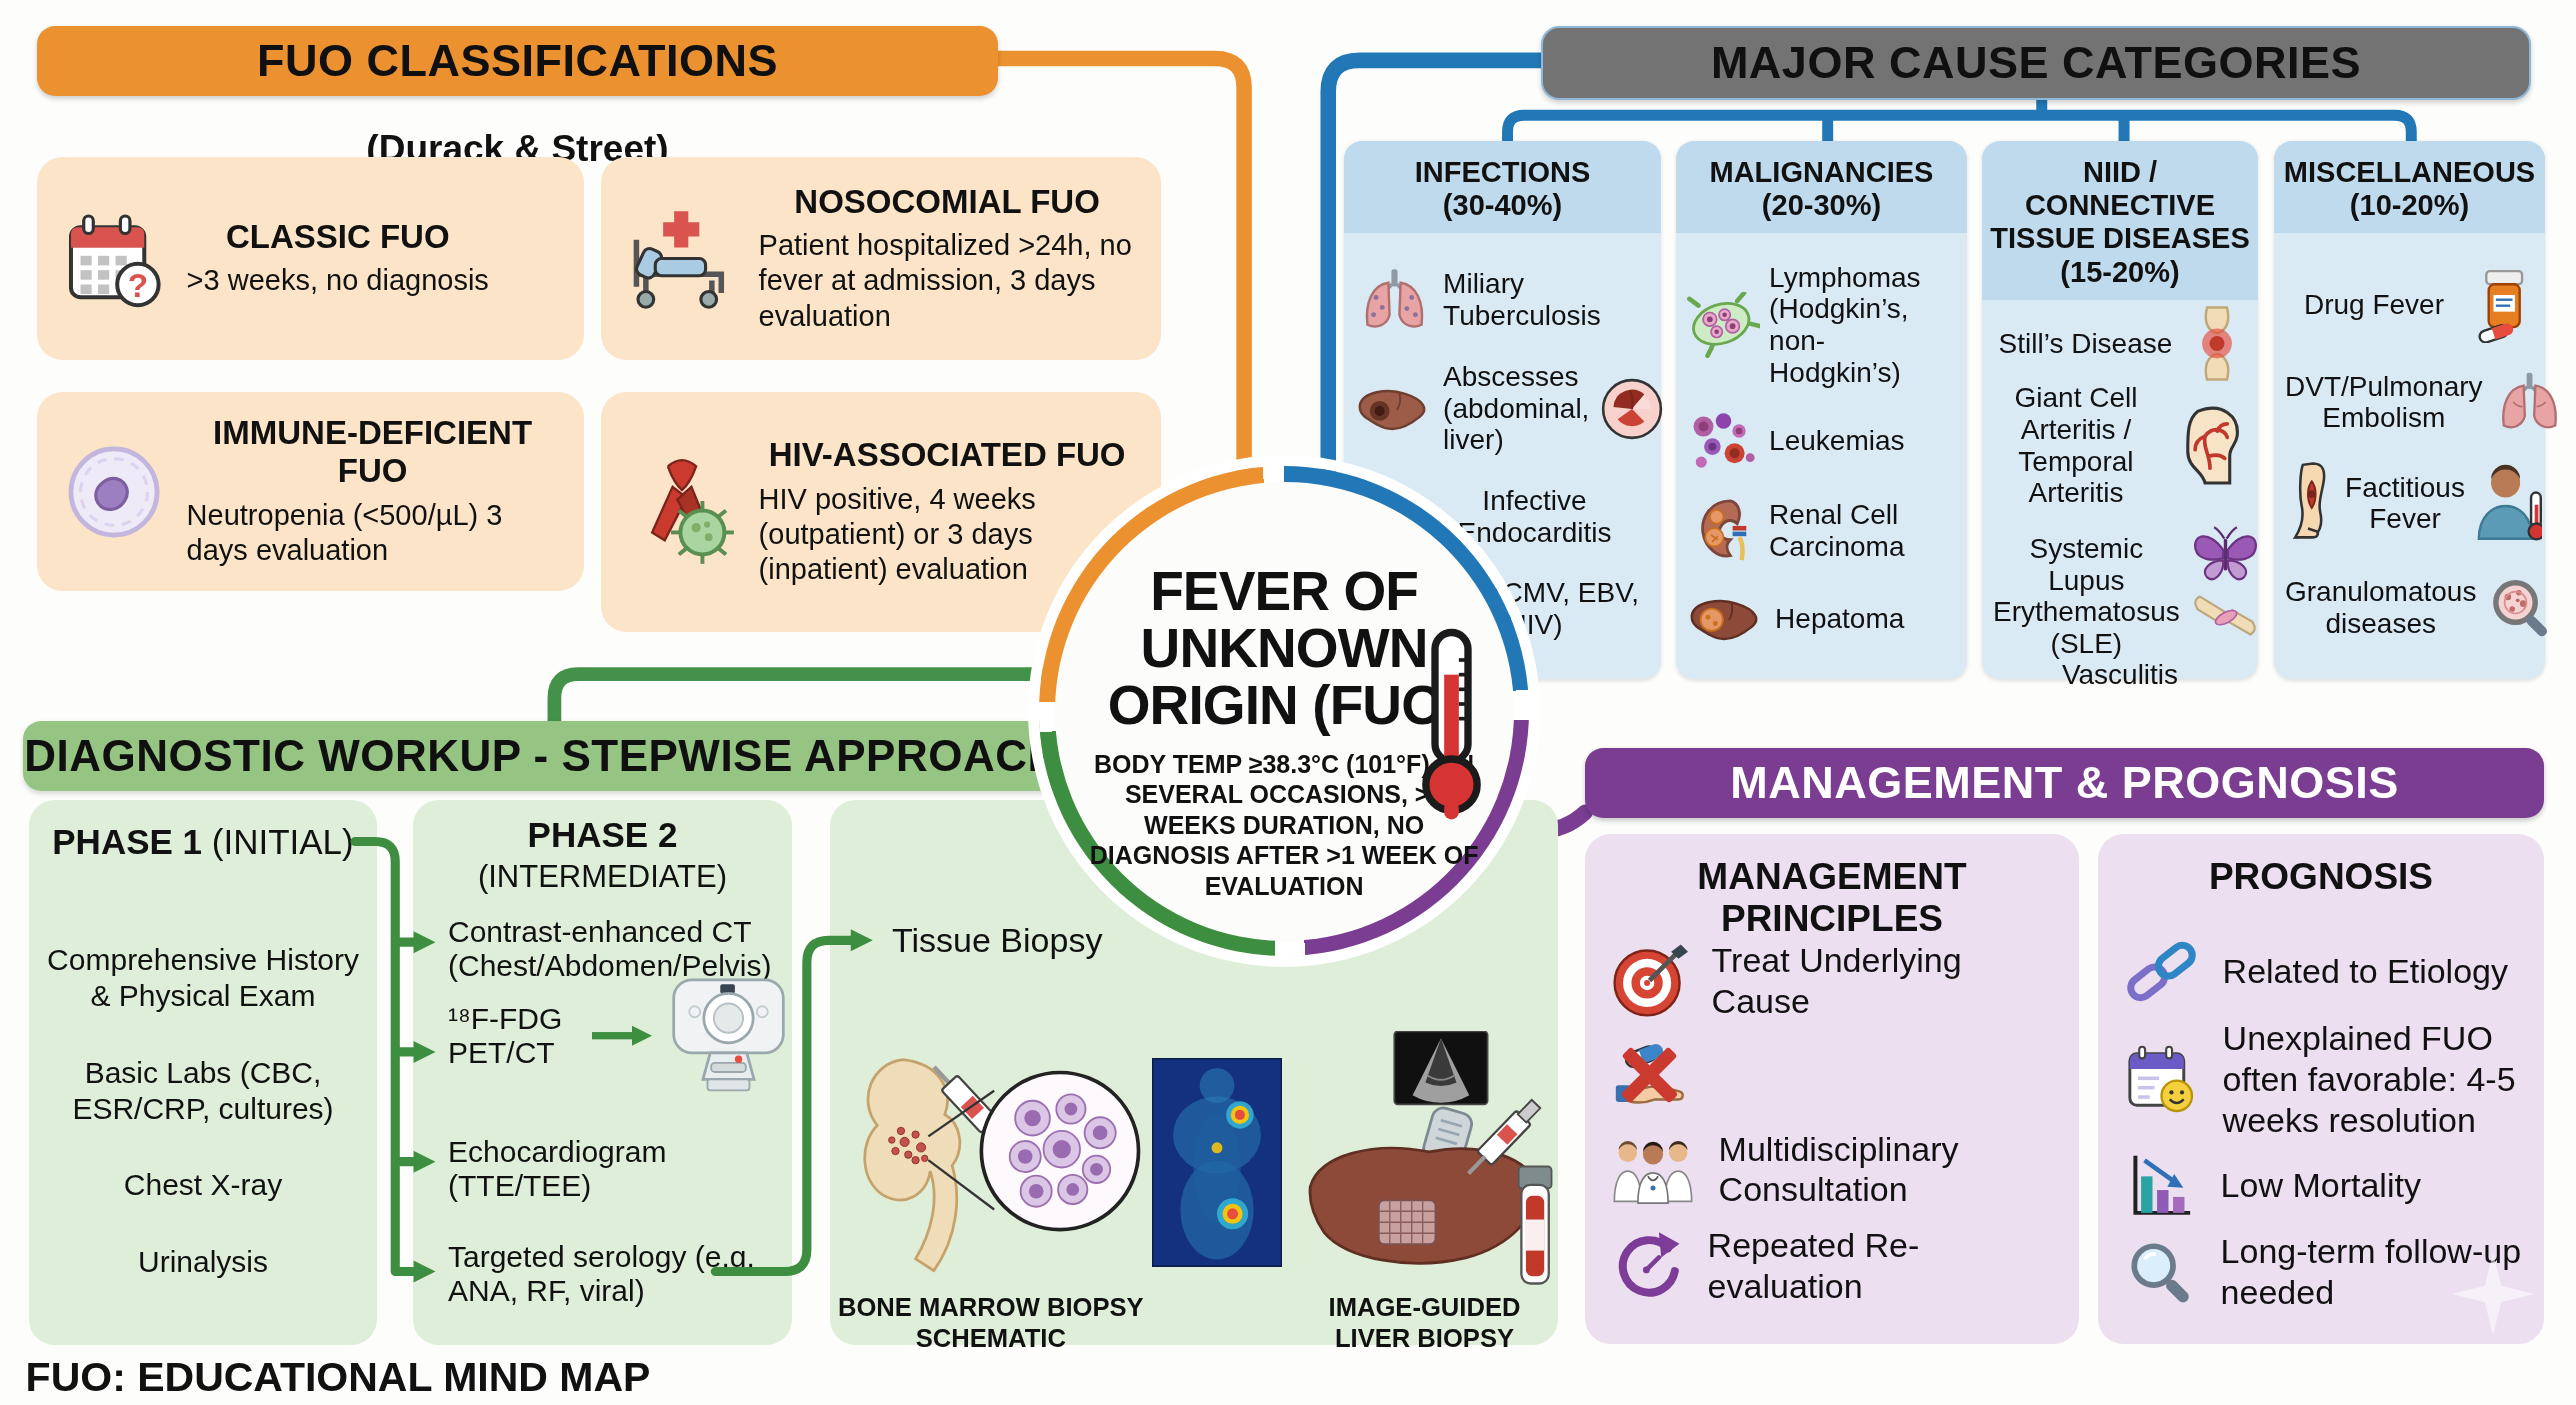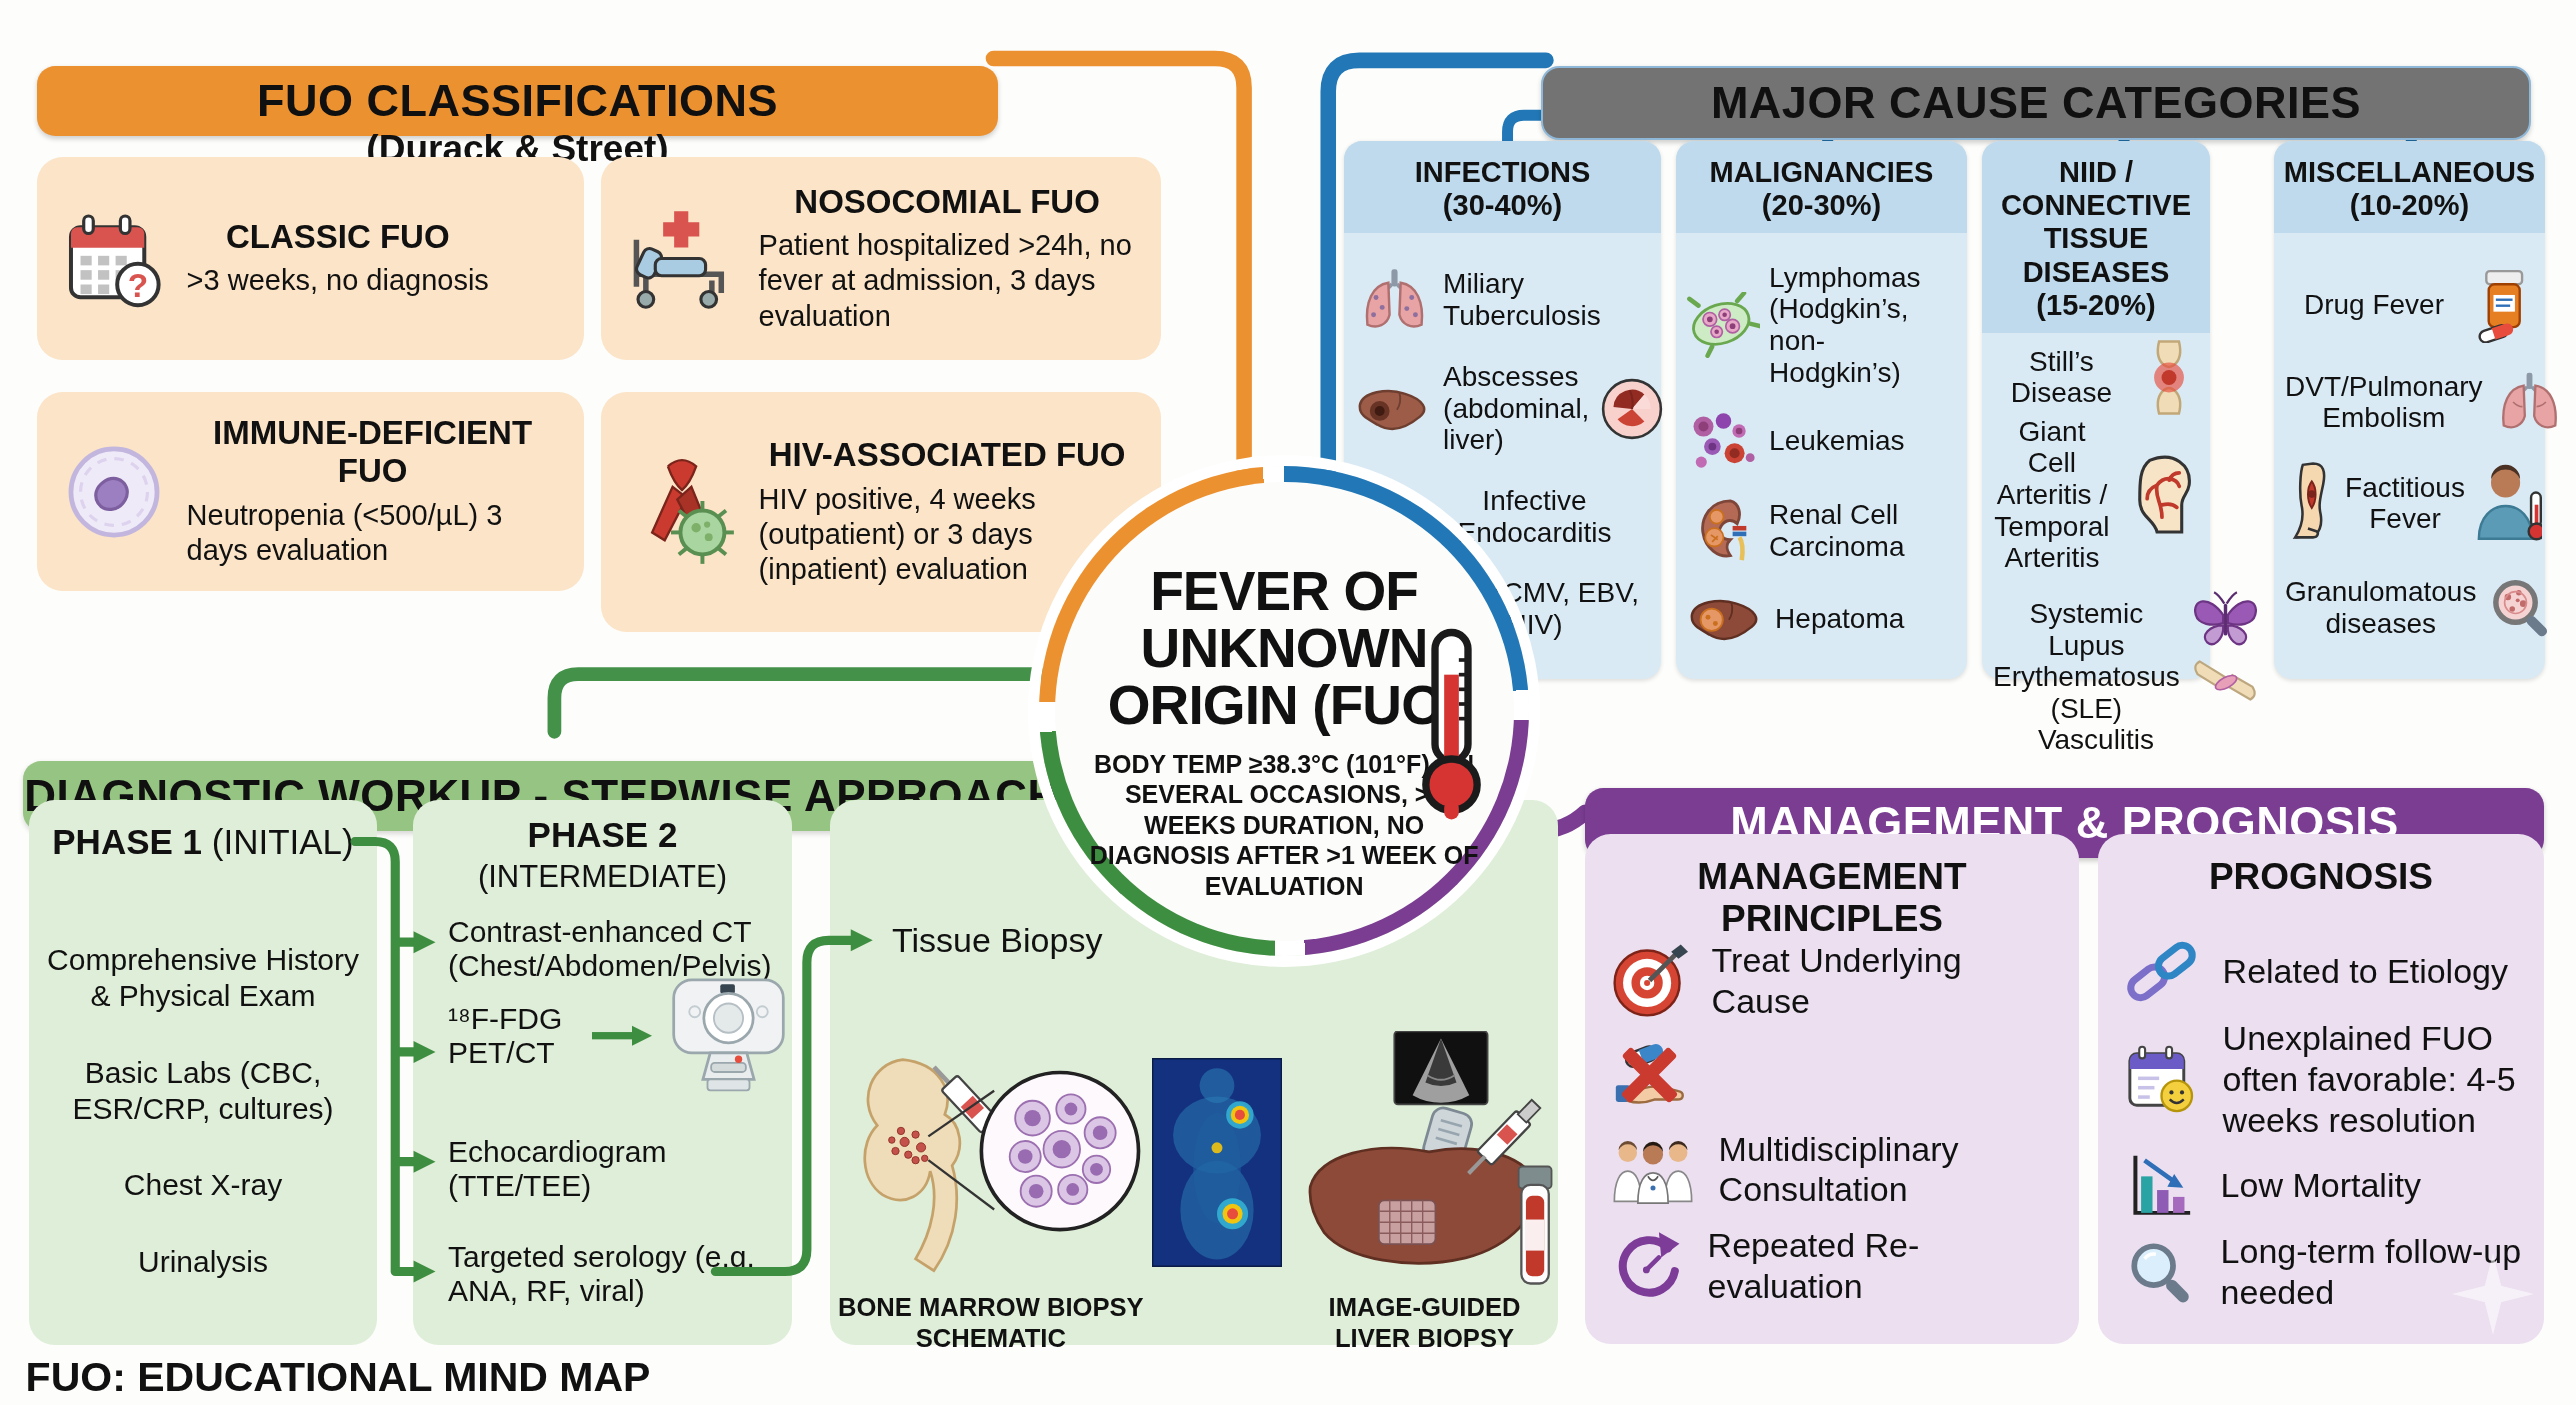--- a/index.html
+++ b/index.html
@@ -2,21 +2,21 @@
 <html style="font-size:14.6px"><head>
 <meta charset="utf-8">
 <title>FUO Educational Mind Map</title>
 <style>
   html,body{margin:0;padding:0;background:#fff;}
   #canvas{position:relative;width:2576px;height:1405px;background:#fdfdfc;overflow:hidden;
           font-family:"Liberation Sans",sans-serif;color:#111;}
   .abs{position:absolute;}
   svg.layer{position:absolute;left:0;top:0;pointer-events:none;}
   .hdr{position:absolute;display:flex;align-items:center;justify-content:center;
-       font-weight:bold;border-radius:18.3px;font-size:45px;letter-spacing:0.5px;z-index:2;margin-top:40px;}
+       font-weight:bold;border-radius:18.3px;font-size:45px;letter-spacing:0.5px;z-index:2;}
   .hdr-orange{background:#EC912F;color:#101010;box-shadow:0 2.7px 5.5px rgba(0,0,0,.18);}
   .hdr-blue{background:#737373;color:#101010;box-shadow:0 2.7px 5.5px rgba(0,0,0,.18);}
   .hdr-green{background:#96C483;color:#101010;box-shadow:0 2.7px 5.5px rgba(0,0,0,.15);}
   .hdr-purple{background:#7A3D92;color:#fff;box-shadow:0 2.7px 5.5px rgba(0,0,0,.2);}
   .subhdr{position:absolute;text-align:center;font-size:37px;font-weight:bold;z-index:2;}
   .card{position:absolute;background:#FBE4C7;border-radius:25.6px;display:flex;align-items:center;
         padding:0 25.6px;gap:22px;z-index:2;}
   .card .txt{display:flex;flex-direction:column;}
   .card .ttl{font-weight:bold;font-size:33px;margin-bottom:7.3px;text-align:center;}
   .card .dsc{font-size:29px;line-height:1.22;}
@@ -283,21 +283,21 @@
               <circle cx="20" cy="24" r="9" fill="#e59866" stroke="#ca6f1e" stroke-width="1.5"></circle>
               <circle cx="17" cy="22" r="2" fill="#ca6f1e"></circle>
               <circle cx="23" cy="27" r="2" fill="#ca6f1e"></circle>
             </svg>
           </span>
         <span class="lbl">Hepatoma</span>
       </div>
     </div>
   </div>
 
-  <div class="col" style="left:1982px;width:228px;">
+  <div class="col" style="left:1982px;width:276px;">
     <div class="col-title"><span>NIID / CONNECTIVE TISSUE DISEASES</span><br><span>(15-20%)</span></div>
     <div class="col-items">
       <div class="row">
         <span class="lbl" style="text-align:center;">Still’s Disease</span>
         <span class="icon">
             <svg width="60" height="77" viewBox="0 0 48 62">
               <path d="M16 2 h16 c2 8 1 15 -4 19 q-4 3 -8 0 c-5 -4 -6 -11 -4 -19 z" fill="#f0ddb8" stroke="#c2a878" stroke-width="2"></path>
               <path d="M32 60 H16 c-2 -8 -1 -15 4 -19 q4 -3 8 0 c5 4 6 11 4 19 z" fill="#f0ddb8" stroke="#c2a878" stroke-width="2"></path>
               <circle cx="24" cy="31" r="12" fill="#e74c3c" opacity=".65"></circle>
               <circle cx="24" cy="31" r="6" fill="#c0392b"></circle>

